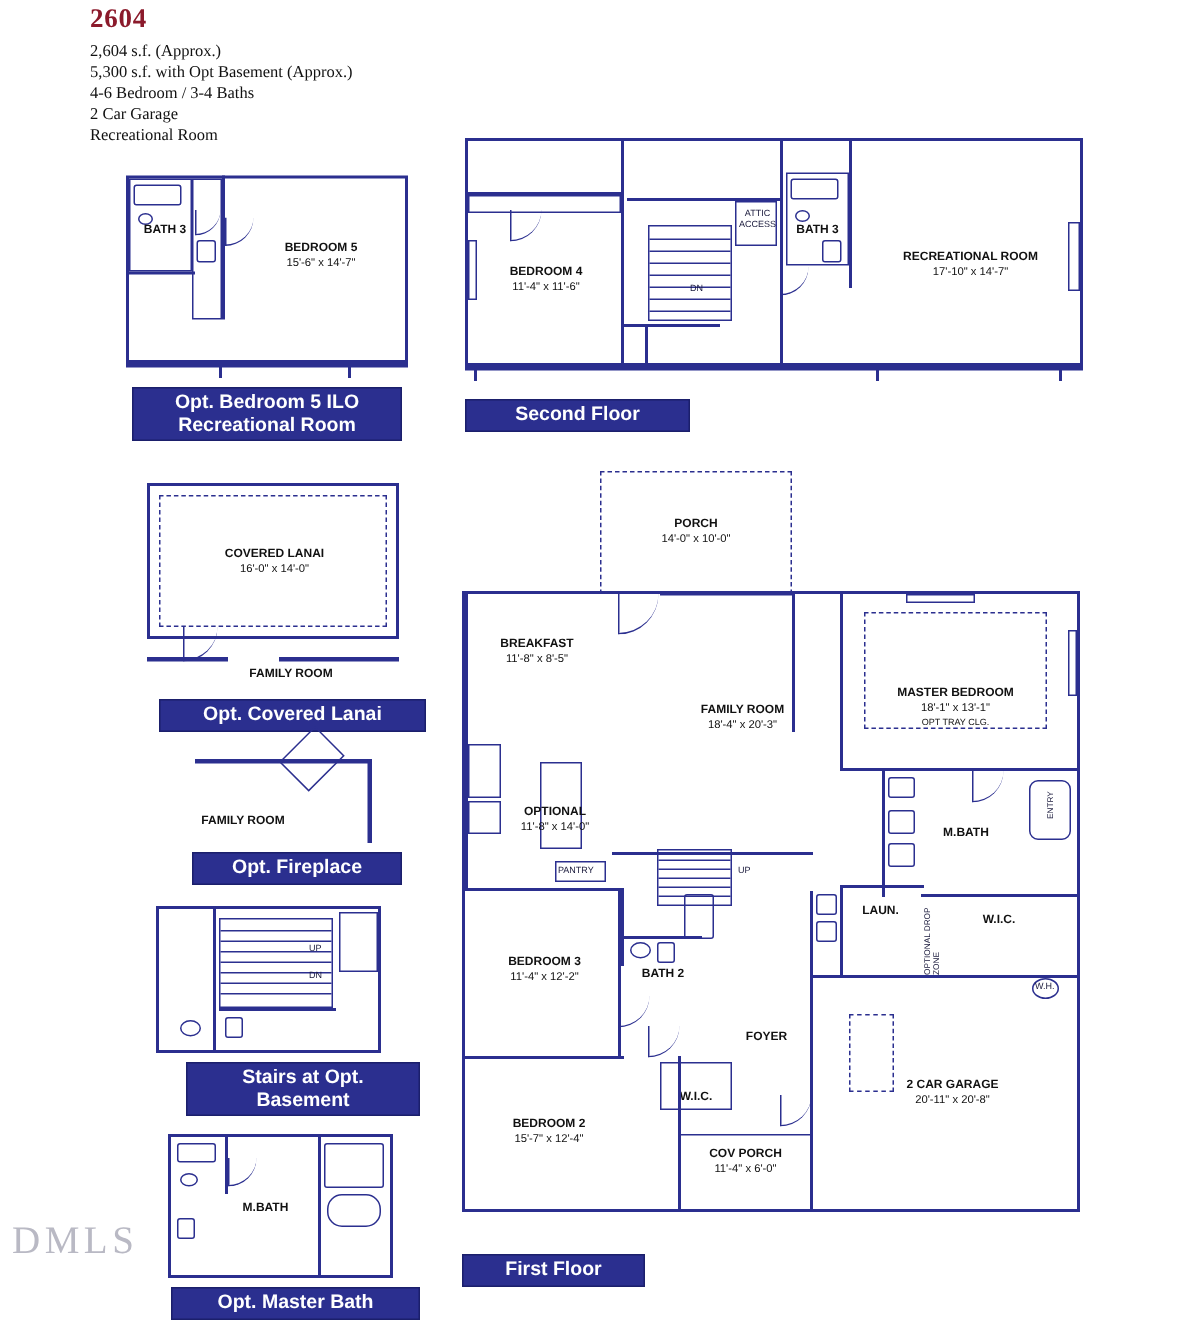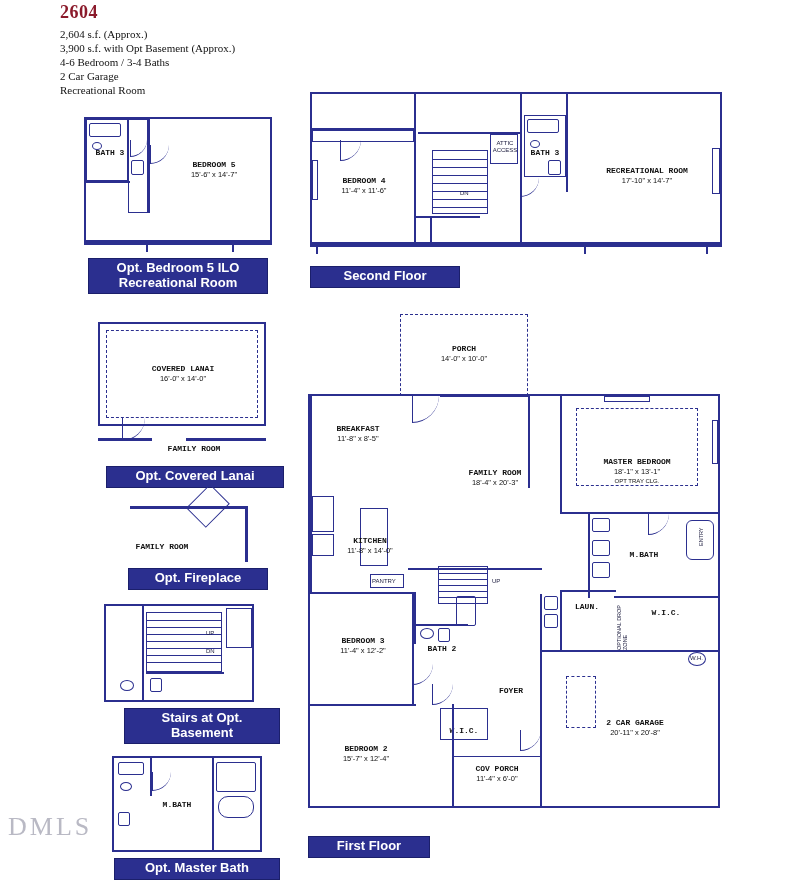--- a/index.html
+++ b/index.html
@@ -20,21 +20,21 @@
   
   .caption{
     background:#2b2f8f;color:#ffffff;font-weight:bold;font-size:13px;
     text-align:center;padding:2px 8px 3px 8px;line-height:1.12;
     font-family:"Liberation Sans",sans-serif;border:1px solid #1b1f6b;
   }
   .room{
     position:absolute;text-align:center;font-size:8px;color:#111;
     line-height:1.25;font-family:"Liberation Sans",sans-serif;
   }
-  .room .nm{font-weight:bold;display:block;font-size:8px;font-family:Liberation Mono, monospace;}
+  .room .nm{font-weight:bold;display:block;font-size:8px;}
   .room .dim{display:block;font-size:7.5px;}
   .tiny{font-size:6px;line-height:1.1;}
   .vtxt{writing-mode:vertical-rl;transform:rotate(180deg);font-size:5.5px;}
   .outline{position:absolute;border:2.5px solid #2b2f8f;box-sizing:border-box;}
   .thin{position:absolute;border:1px solid #2b2f8f;box-sizing:border-box;}
   .dash{position:absolute;border:1px dashed #2b2f8f;box-sizing:border-box;}
   .hair{position:absolute;background:#2b2f8f;}
   .fix{position:absolute;border:1px solid #2b2f8f;box-sizing:border-box;border-radius:2px;}
   .circ{position:absolute;border:1px solid #2b2f8f;border-radius:50%;box-sizing:border-box;}
   .stair{position:absolute;border:1px solid #2b2f8f;box-sizing:border-box;}
@@ -43,21 +43,21 @@
   #watermark{
     left:8px;top:812px;font-family:"Liberation Serif",serif;font-size:26px;
     color:#b9b9c4;letter-spacing:3px;
   }
 </style>
 </head>
 <body>
 
 <div class="abs" id="plan-number">2604</div>
 <div class="abs spec-line" style="top:28px">2,604 s.f. (Approx.)</div>
-<div class="abs spec-line" style="top:42px">3,900 s.f. with Opt Basement (Approx.)</div>
+<div class="abs spec-line" style="top:42px">5,300 s.f. with Opt Basement (Approx.)</div>
 <div class="abs spec-line" style="top:56px">4-6 Bedroom / 3-4 Baths</div>
 <div class="abs spec-line" style="top:70px">2 Car Garage</div>
 <div class="abs spec-line" style="top:84px">Recreational Room</div>
 
 <div class="abs" id="watermark">DMLS</div>
 
 <div>
   <div class="outline abs" style="left:84px;top:117px;width:188px;height:125px;"></div>
   <div class="hair abs" style="left:84px;top:242px;width:188px;height:3px;"></div>
   <div class="thin abs" style="left:86px;top:119px;width:42px;height:62px;"></div>
@@ -218,21 +218,21 @@
   <div class="hair abs" style="left:308px;top:394px;width:4px;height:200px;"></div>
   <div class="room" style="left:316px;top:424px;width:84px;">
     <span class="nm">BREAKFAST</span>
     <span class="dim">11'-8" x 8'-5"</span>
   </div>
 
   <div class="thin abs" style="left:312px;top:496px;width:22px;height:36px;"></div>
   <div class="thin abs" style="left:312px;top:534px;width:22px;height:22px;"></div>
   <div class="thin abs" style="left:360px;top:508px;width:28px;height:58px;"></div>
   <div class="room" style="left:330px;top:536px;width:80px;">
-    <span class="nm">KITCHEN</span>
+    <span class="nm">OPTIONAL</span>
     <span class="dim">11'-8" x 14'-0"</span>
   </div>
   <div class="thin abs" style="left:370px;top:574px;width:34px;height:14px;"></div>
   <div class="abs tiny" style="left:372px;top:578px;">PANTRY</div>
 
   <div class="room" style="left:440px;top:468px;width:110px;">
     <span class="nm">FAMILY ROOM</span>
     <span class="dim">18'-4" x 20'-3"</span>
   </div>
   <div class="hair abs" style="left:528px;top:394px;width:2px;height:94px;"></div>

